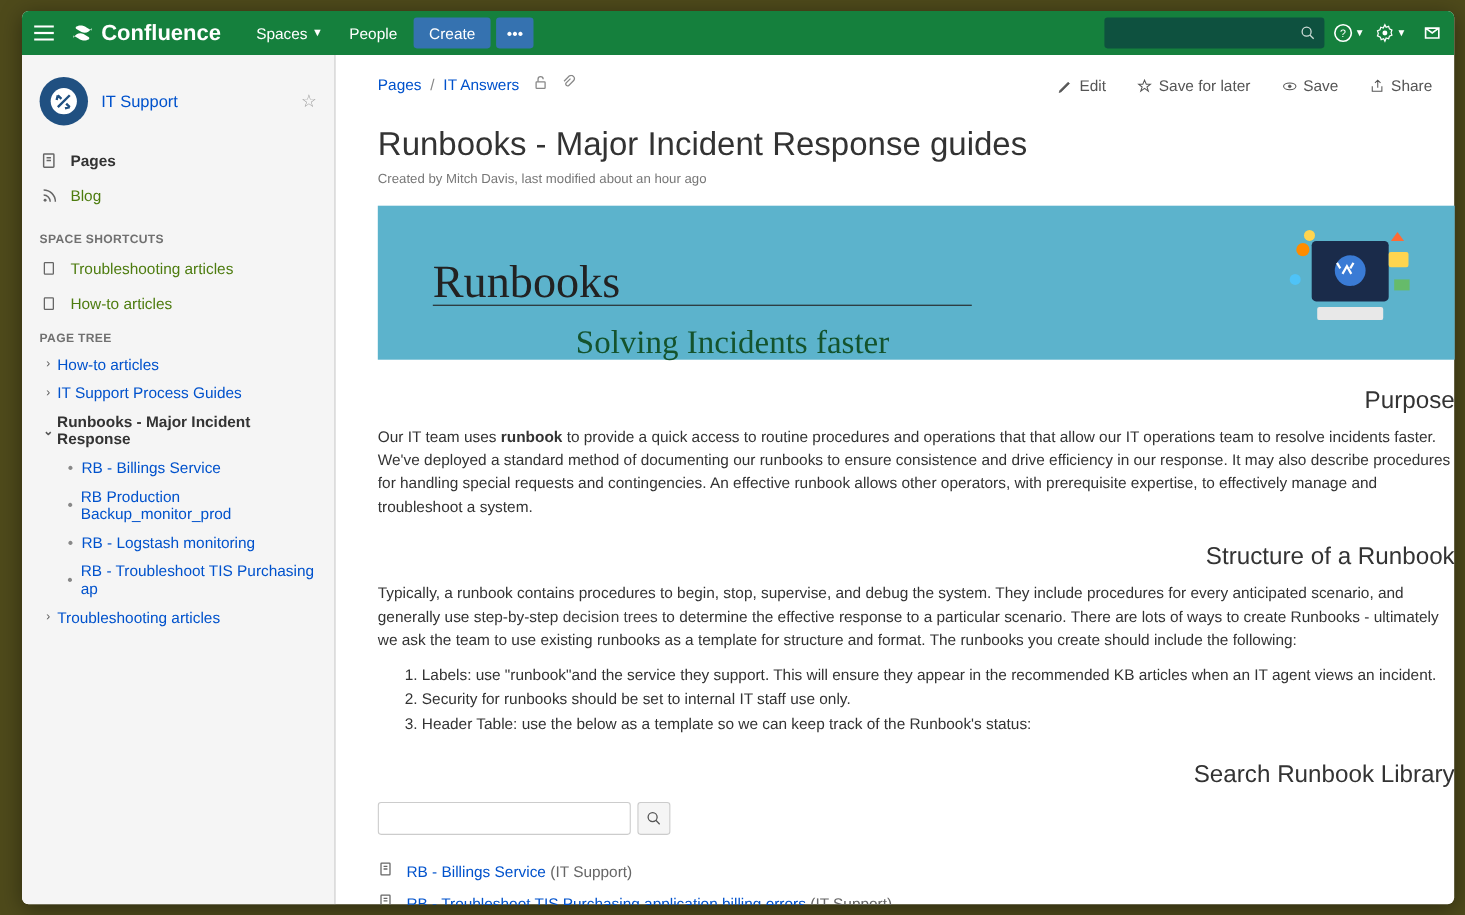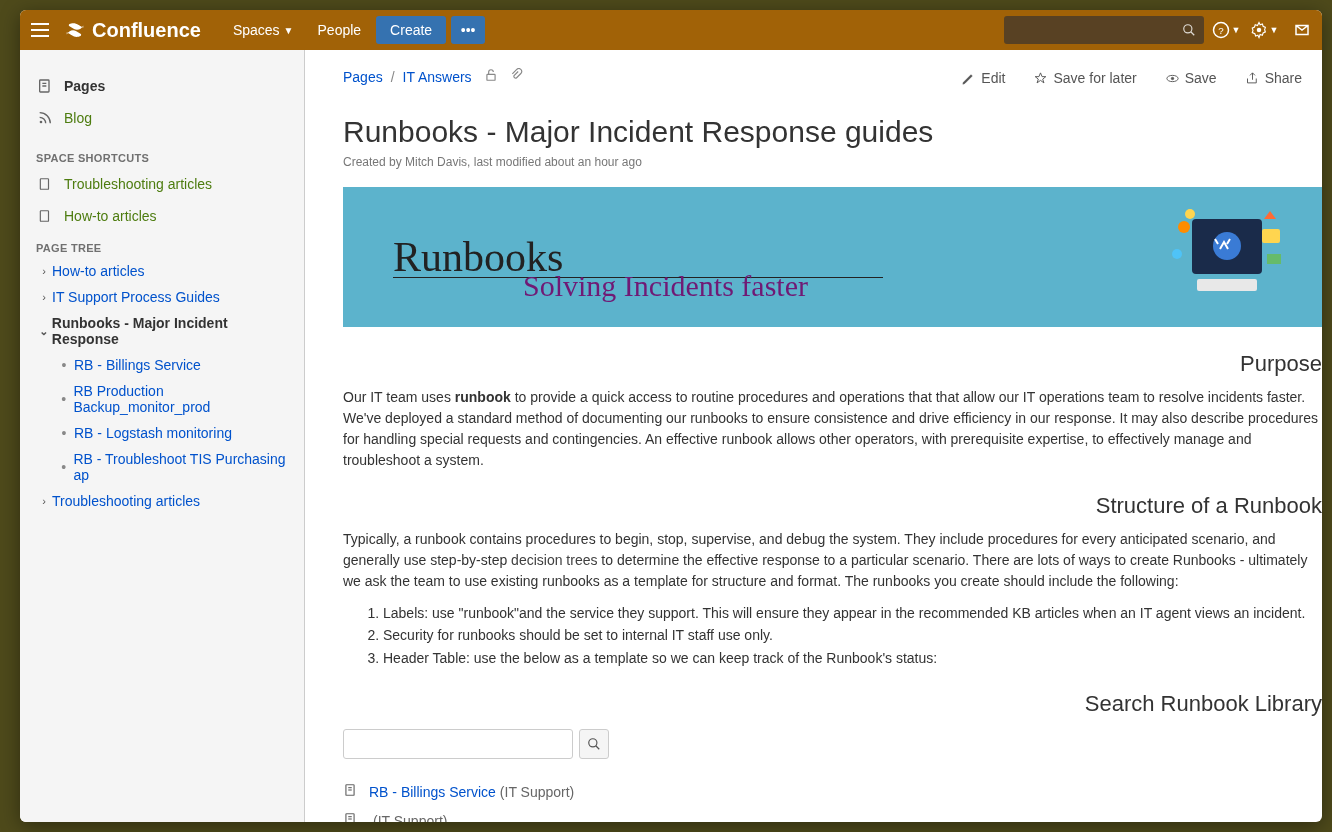--- a/index.html
+++ b/index.html
@@ -13,21 +13,21 @@
 .frame {
   position: absolute;
   top: 10px; left: 20px; right: 10px; bottom: 10px;
   background: #fff;
   border-radius: 6px;
   overflow: hidden;
   box-shadow: 0 4px 20px rgba(0,0,0,0.4);
 }
 .topbar {
   height: 40px;
-  background: #a16207;
+  background: #15803d;
   display: flex;
   align-items: center;
   color: #fff;
   font-size: 14px;
   padding: 0 8px;
 }
 .hamburger { width: 24px; height:24px; display:flex; align-items:center; justify-content:center; cursor:pointer; margin-right:12px;}
 .hamburger svg { fill:#fff; }
 .logo { display:flex; align-items:center; font-weight:600; font-size:20px; margin-right:20px; cursor:pointer; }
 .logo svg { margin-right:6px; }
@@ -85,21 +85,21 @@
 .banner {
   background:#5cb3cc;
   height:140px;
   position:relative;
   display:flex;
   align-items:center;
   padding-left:50px;
   margin-bottom: 24px;
 }
 .banner-title { font-family: Georgia, serif; font-size:42px; color:#222; position:relative; }
-.banner-sub { font-family: Georgia, serif; font-size:30px; color:#701a75; position:absolute; left:130px; top:36px; white-space:nowrap;}
+.banner-sub { font-family: Georgia, serif; font-size:30px; color:#14532d; position:absolute; left:130px; top:62px; white-space:nowrap;}
 .banner-line { position:absolute; left:0; top:44px; width:490px; height:1px; background:#222; }
 .banner-art { position:absolute; right:30px; top:12px; }
 
 h2 { font-size:22px; font-weight:500; color:#333; margin: 22px 0 10px; text-align: right; }
 p.body { font-size:14px; line-height:1.5; color:#333; margin-bottom:10px; }
 a.inline { color:#404040; text-decoration:none; }
 ol.body-list { margin-left: 40px; font-size:14px; line-height:1.6; color:#333; }
 
 .search-row { display:flex; gap:6px; margin: 12px 0 18px; }
 .search-field { width:230px; height:30px; border:1px solid #ccc; border-radius:3px; padding:0 8px; }
@@ -168,20 +168,30 @@
     <div class="icon-btn" style="margin-right:-4px;">
       <svg width="18" height="18" viewBox="0 0 24 24">
           <path d="M4 6h16v12H4z M4 6l8 6 8-6" fill="none" stroke="#fff" stroke-width="2"></path>
         </svg>
     </div>
   </div>
 
   <div class="main">
 
     <div class="sidebar">
+      <div class="space-header">
+        <div class="space-avatar">
+          <svg width="26" height="26" viewBox="0 0 24 24">
+              <circle cx="12" cy="12" r="11" fill="#fff"></circle>
+              <path d="M7 17l10-10M7 7l3 3m4 4l3 3M7 7l-1 4 1-4zm10 10l-4 1 4-1z" stroke="#205081" stroke-width="2" fill="none"></path>
+            </svg>
+        </div>
+        <a class="space-name">IT Support</a>
+        <span class="star-btn">☆</span>
+      </div>
 
       <div class="side-section">
         <div class="side-link bold">
           <span class="sicon">
               <svg width="16" height="16" viewBox="0 0 24 24">
                 <rect x="4" y="3" width="14" height="18" rx="1" fill="none" stroke="#666" stroke-width="2"></rect>
                 <line x1="8" y1="8" x2="14" y2="8" stroke="#666" stroke-width="2"></line>
                 <line x1="8" y1="12" x2="14" y2="12" stroke="#666" stroke-width="2"></line>
               </svg>
             </span>
@@ -357,19 +367,20 @@
               </svg></span>
             <a>RB - Billings Service</a>
             <span class="space">(IT Support)</span>
           </div>
           <div class="result">
             <span class="ricon"><svg width="14" height="16" viewBox="0 0 24 24">
                 <rect x="5" y="3" width="14" height="18" rx="1" stroke-width="2"></rect>
                 <line x1="9" y1="8" x2="15" y2="8" stroke="#666" stroke-width="2"></line>
                 <line x1="9" y1="12" x2="15" y2="12" stroke="#666" stroke-width="2"></line>
               </svg></span>
+            <a>RB - Troubleshoot TIS Purchasing application billing errors</a>
             <span class="space">(IT Support)</span>
           </div>
           <div class="result"></div>
         </div>
     </div>
   </div>
 </div>
 
 </body></html>

